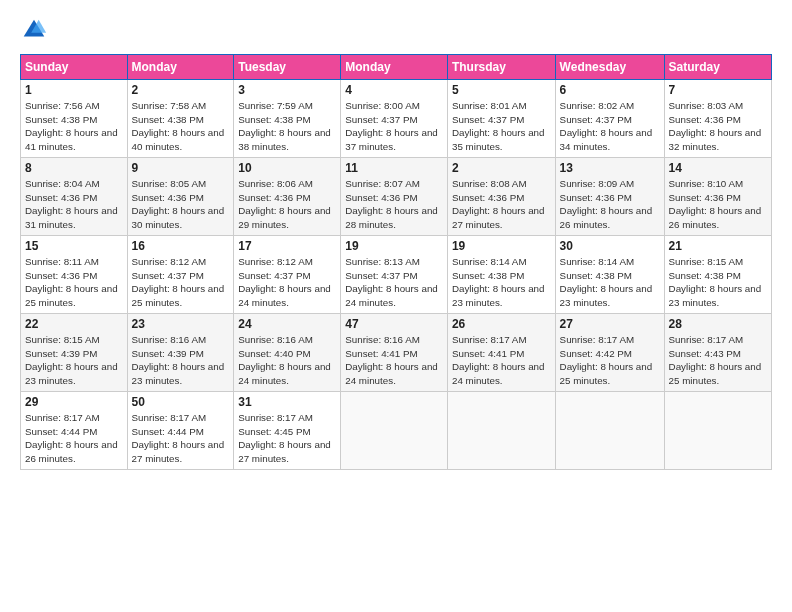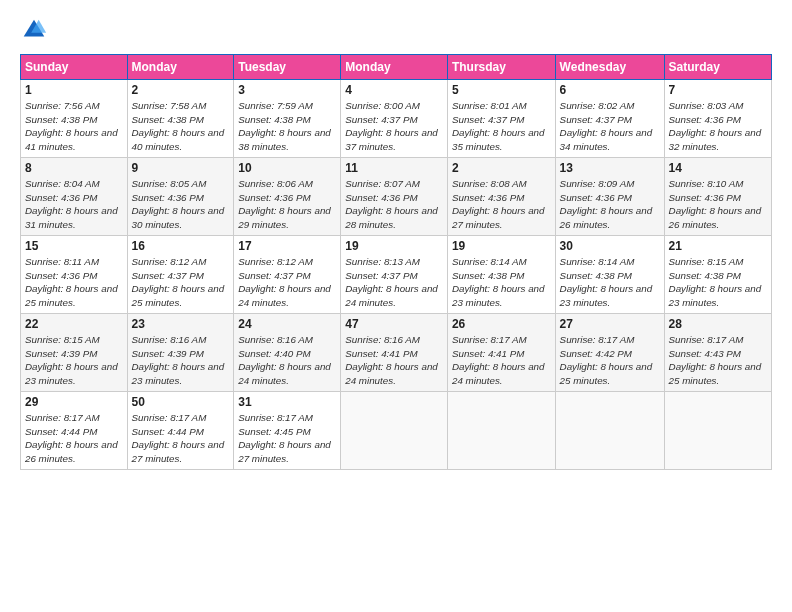--- a/index.html
+++ b/index.html
@@ -79,21 +79,20 @@
       font-size: 12px;
       font-weight: bold;
       color: #222;
       display: block;
       margin-bottom: 2px;
     }
     .day-detail {
       font-size: 9.8px;
       color: #333;
       line-height: 1.4;
-      font-style: italic;
     }
     .empty-cell {
       background: #f9f9f9 !important;
     }
   </style>
 </head>
 <body>
 
 <div class="page">
   <div class="header">

